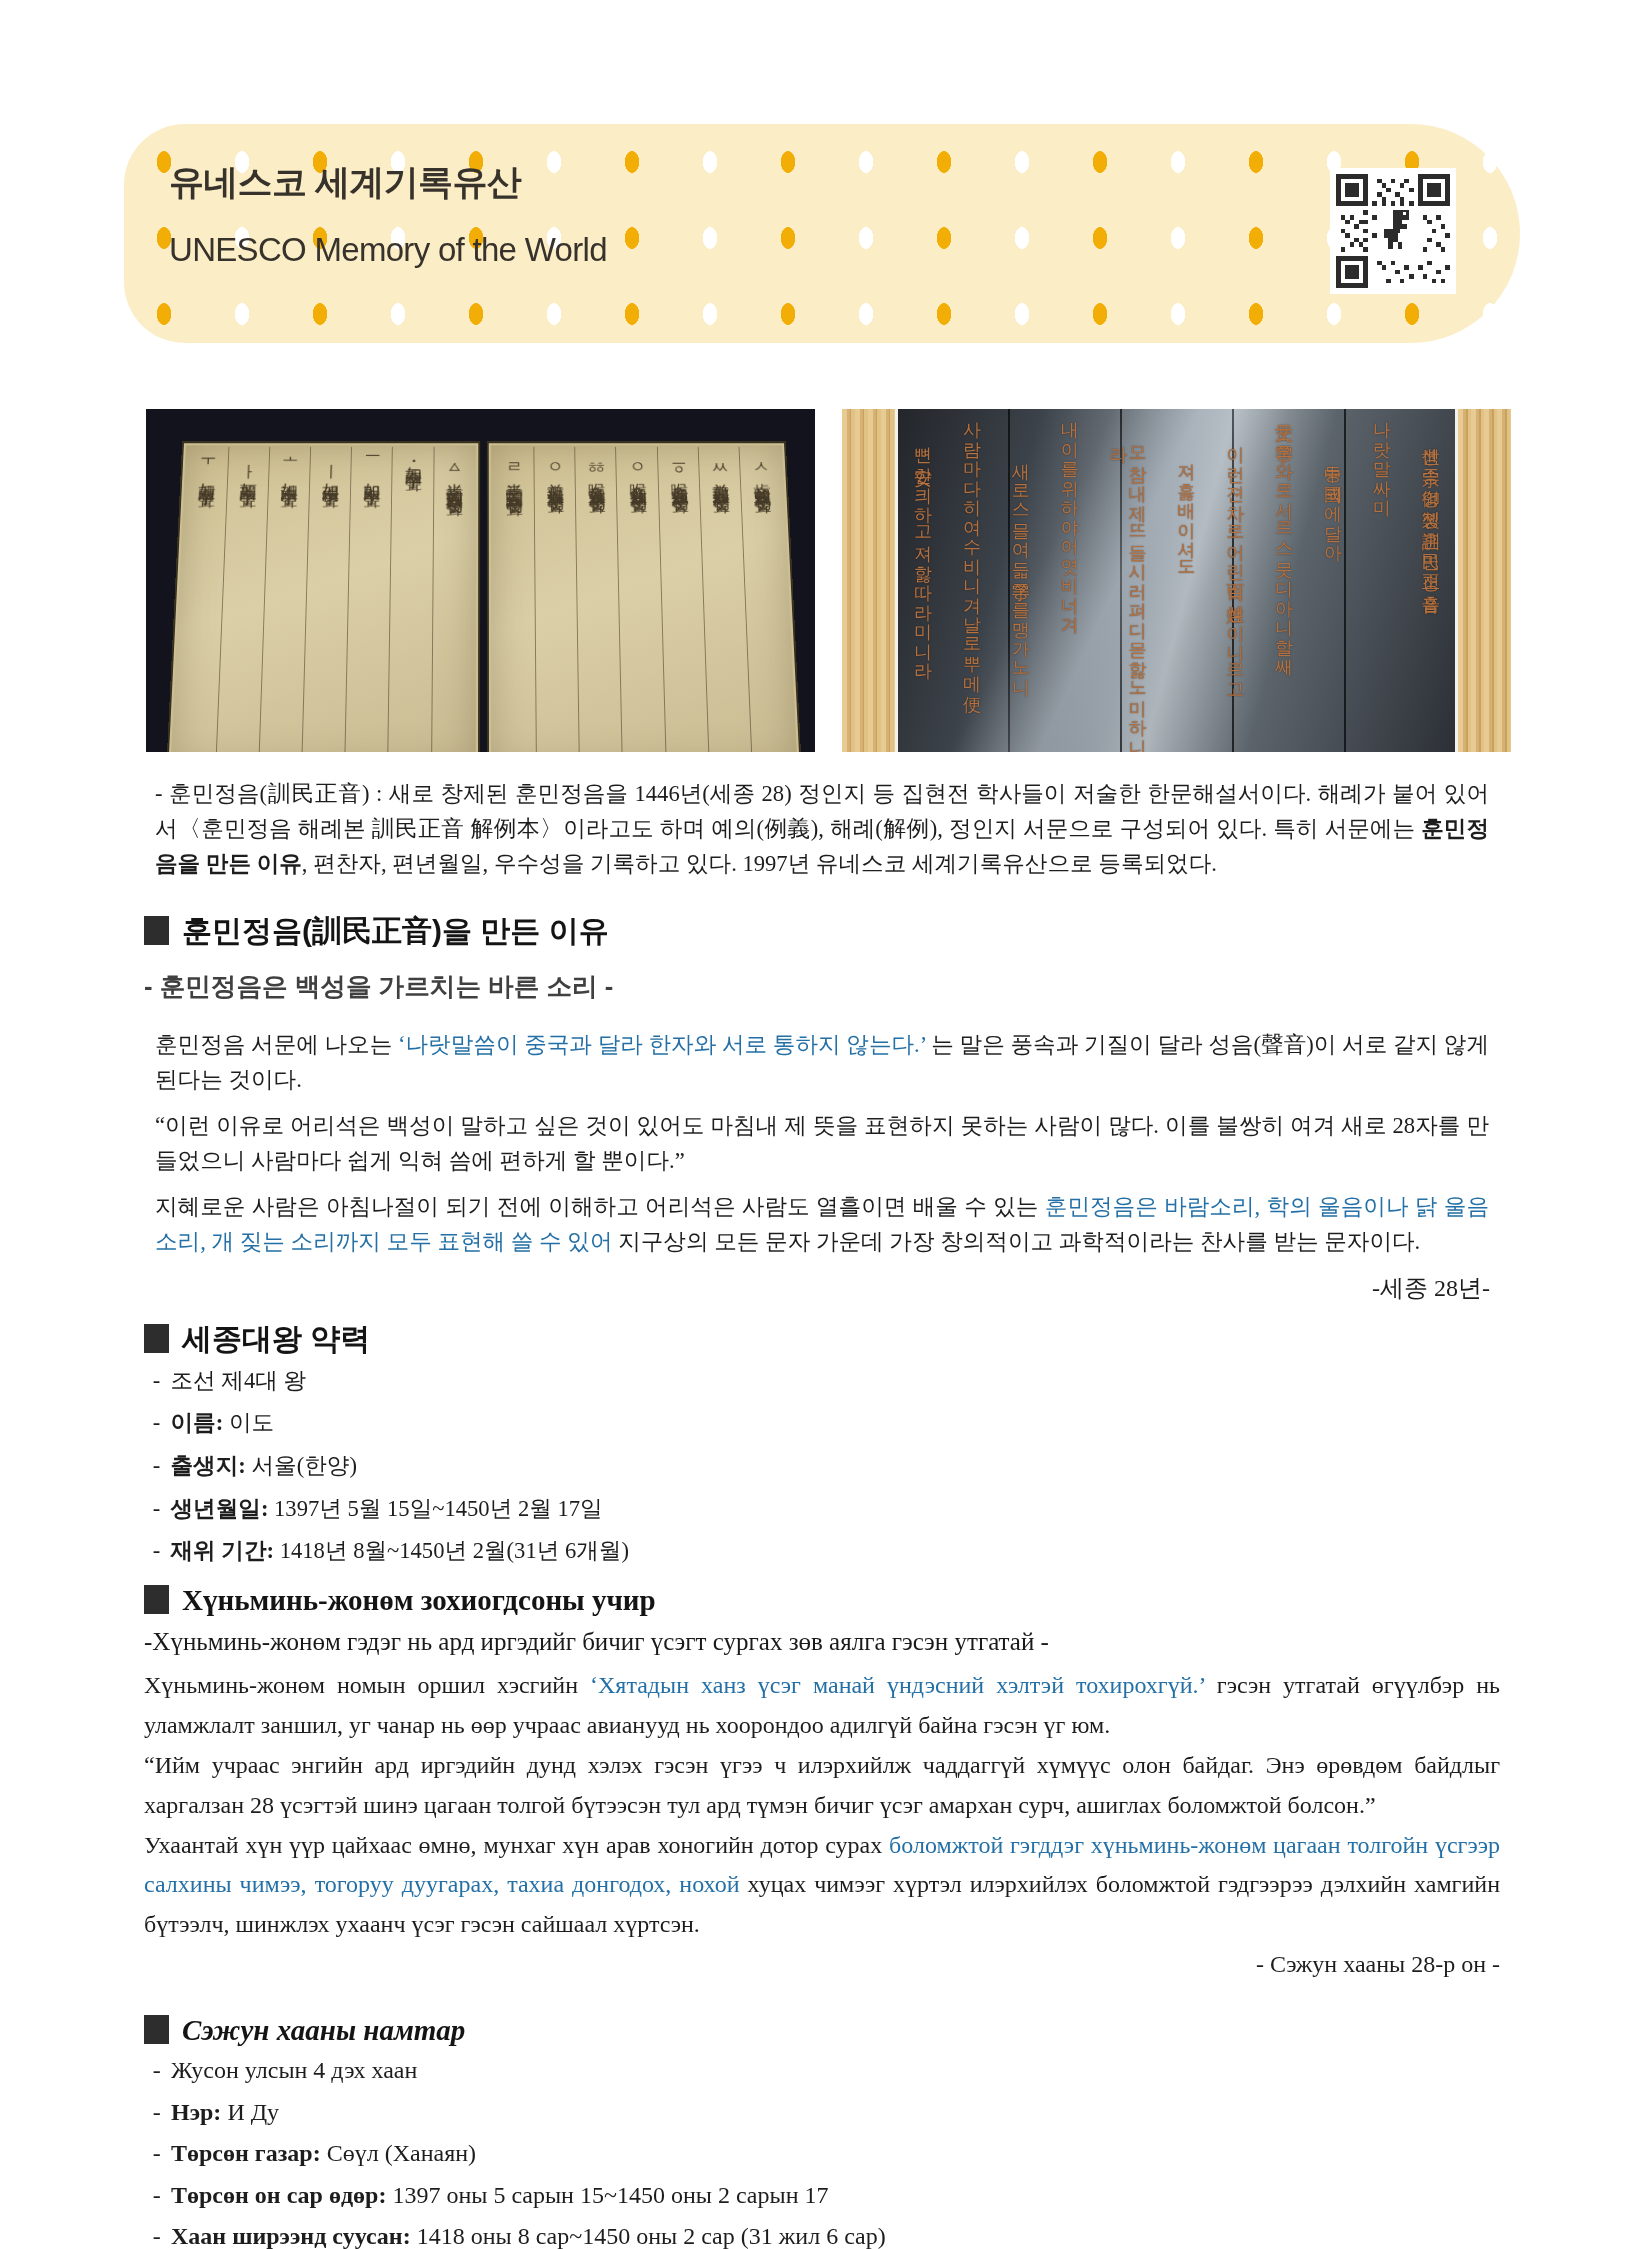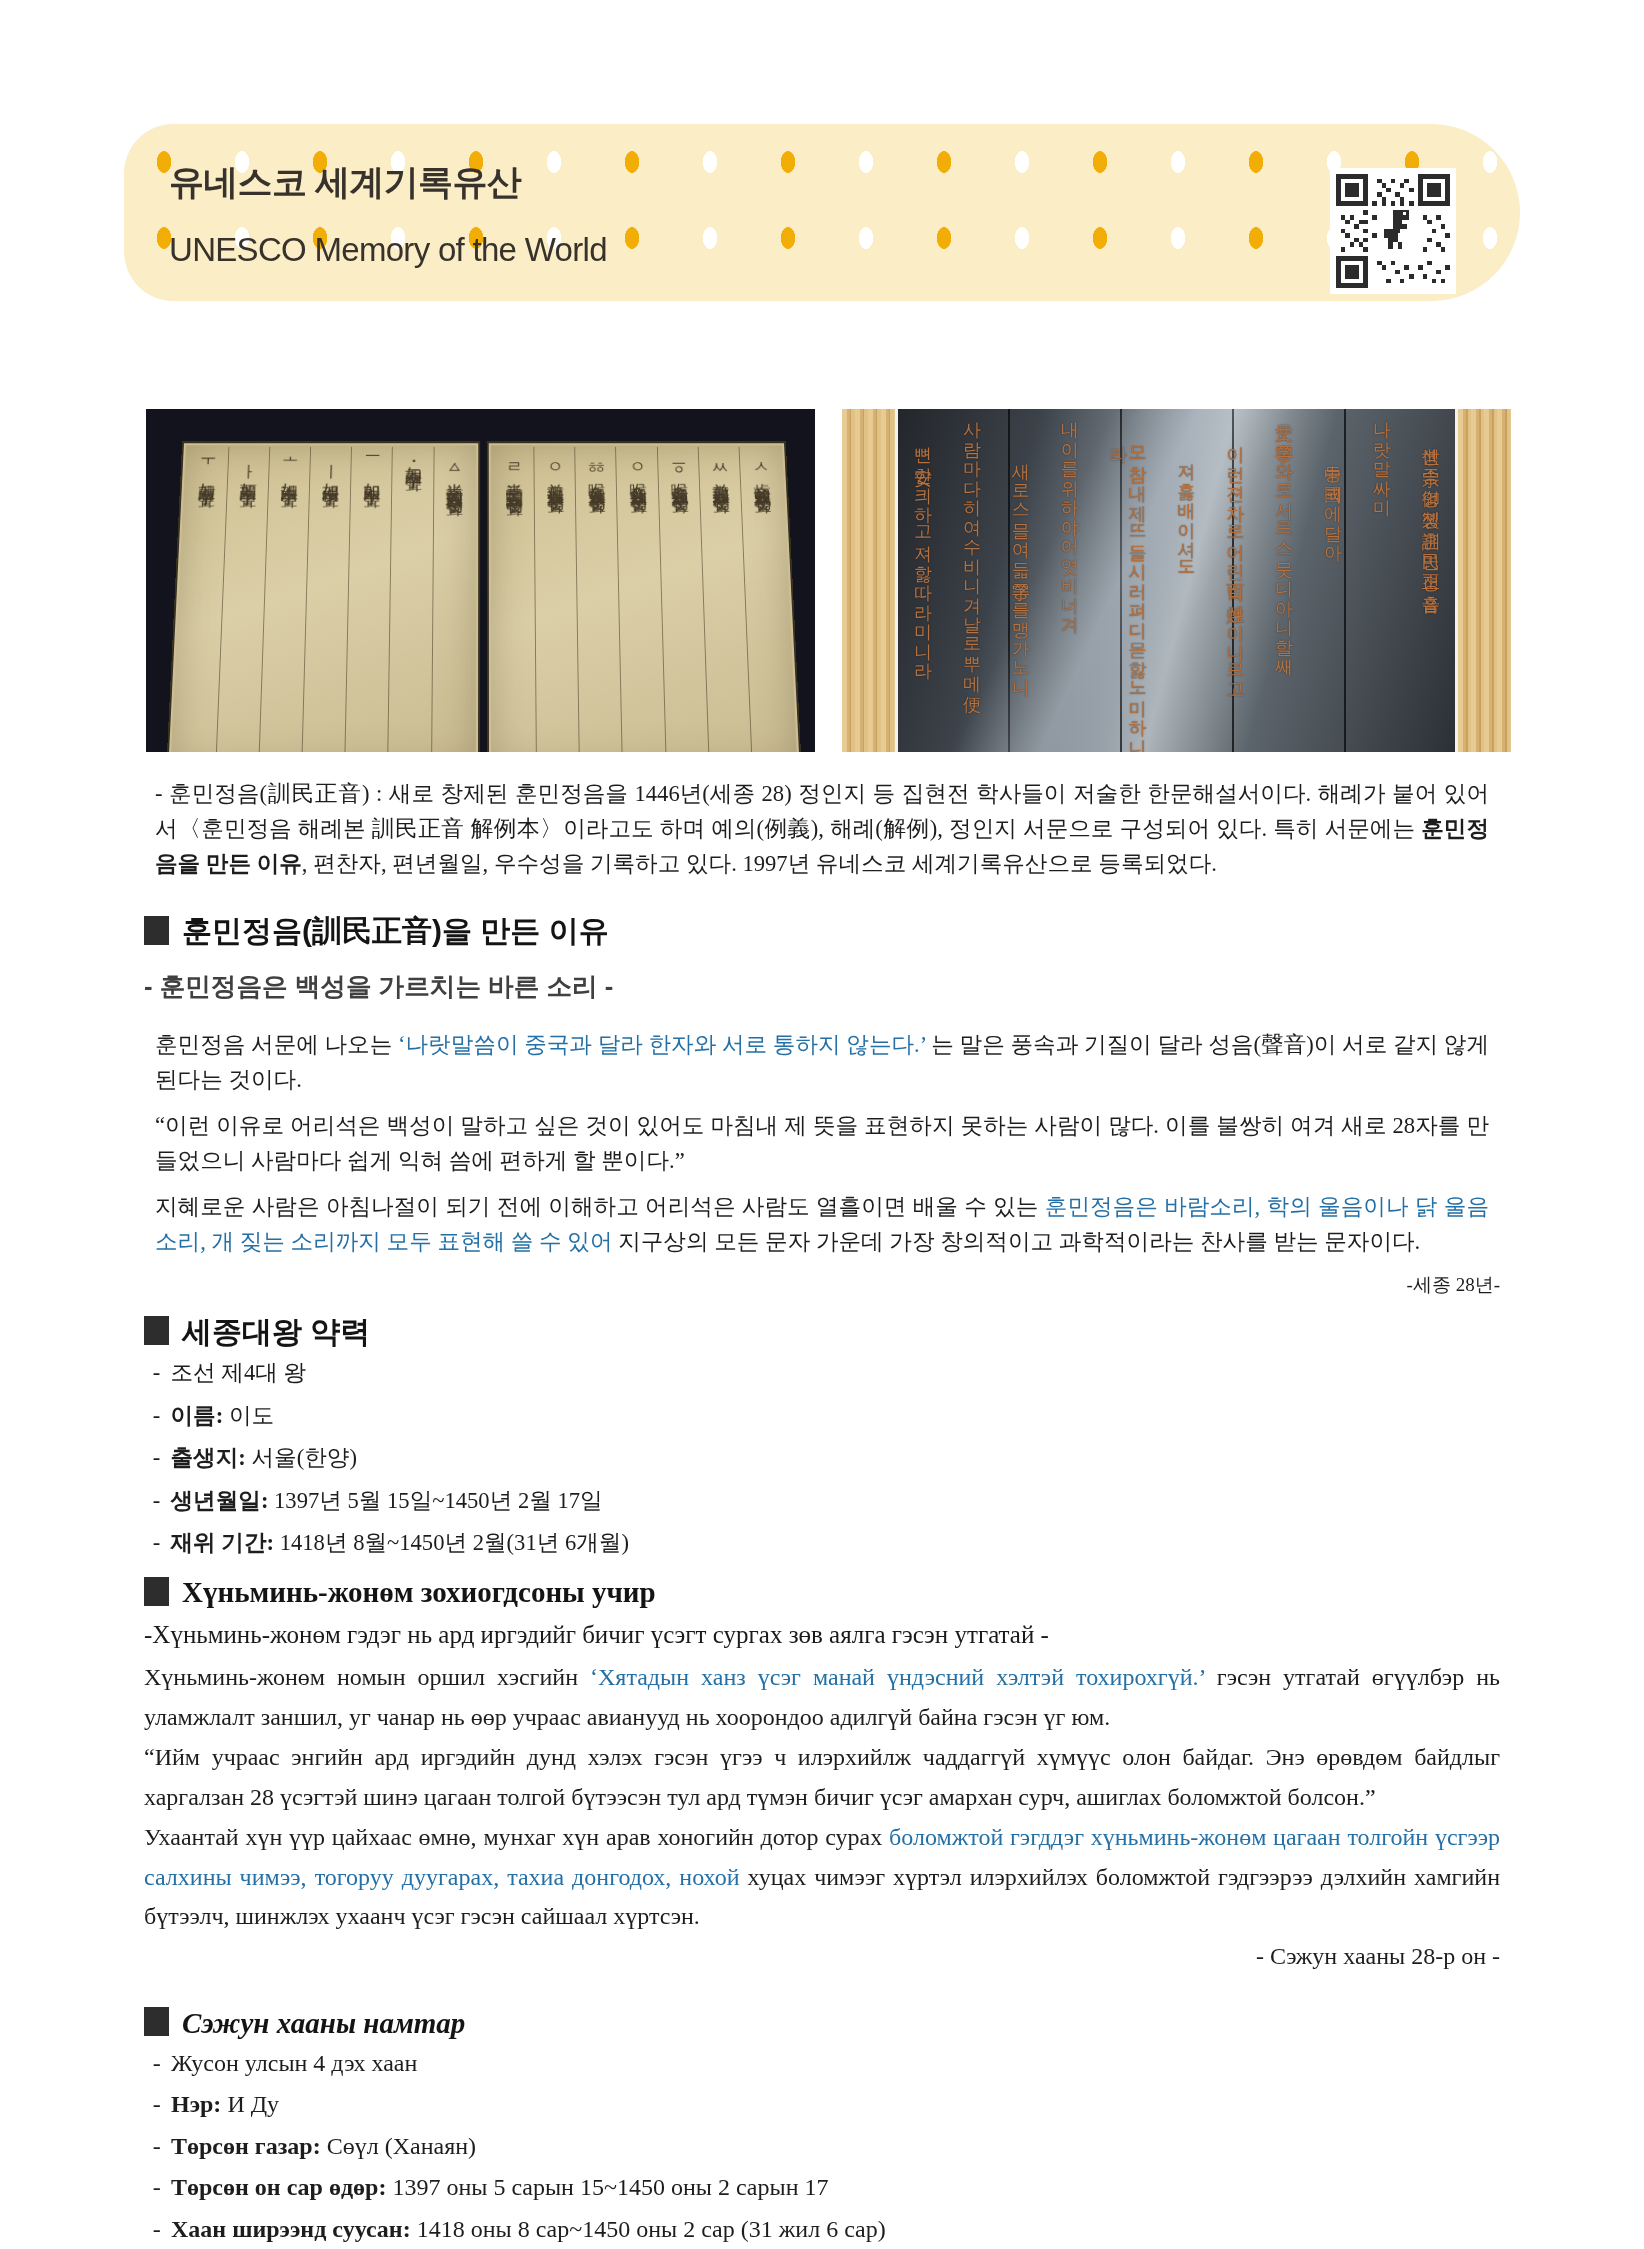--- a/index.html
+++ b/index.html
@@ -1,20 +1,20 @@
 <!DOCTYPE html>
 <html style="font-size:11.7px"><head>
 <meta charset="utf-8">
 <style>
   html,body{margin:0;padding:0;background:#ffffff;}
   .page{position:relative;width:1644px;height:2250px;background:#ffffff;overflow:hidden;
         font-family:"Liberation Serif",serif;color:#1d1d1d;}
 
   
-  .banner{position:absolute;left:124px;top:124px;width:1396px;height:177px;
+  .banner{position:absolute;left:124px;top:124px;width:1396px;height:219px;
           background-color:#FBEDC6;border-radius:69px 124px 124px 69px;
           background-image:
             radial-gradient(7.3px 11px at 40px 38px,#F2AE07 97%,rgba(0,0,0,0) 100%),
             radial-gradient(7.3px 11px at 118px 38px,#FFFFFF 97%,rgba(0,0,0,0) 100%);
           background-size:156px 76px;background-repeat:repeat;}
   .banner-title-ko{position:absolute;left:45px;top:35px;font-family:"Liberation Sans",sans-serif;
           font-weight:bold;font-size:35px;color:#37322b;letter-spacing:-0.7px;}
   .banner-title-en{position:absolute;left:45px;top:107px;font-family:"Liberation Sans",sans-serif;
           font-weight:normal;font-size:33px;color:#37322b;letter-spacing:-0.7px;}
   .qr-box{position:absolute;left:1206px;top:44px;width:126px;height:126px;background:#ffffff;
@@ -50,21 +50,21 @@
   .mcols span{writing-mode:vertical-rl;text-orientation:upright;font-size:18px;line-height:1.05;
          color:#b5713f;letter-spacing:1.5px;text-shadow:0 0 1.5px rgba(0,0,0,.55);}
   .mcols span:nth-child(odd){margin-top:25px;}
   .mcols span:nth-child(3n){margin-top:42px;}
 
   
   .content{position:absolute;left:144px;top:765px;width:1356px;}
   .para{font-size:22.6px;line-height:1.55;text-align:justify;margin:11px;}
   .bold{font-weight:bold;}
   .blue{color:#2470A6;}
-  .attrib{font-size:19px;line-height:1.55;text-align:right;margin:0;}
+  .attrib{font-size:24px;line-height:1.55;text-align:right;margin:10px;}
 
   .h-ko{margin:32px 0 0 0;font-family:"Liberation Sans",sans-serif;font-weight:bold;
         font-size:30px;line-height:1.18;color:#141414;}
   .h-mn{margin:7.3px 0 0 0;font-family:"Liberation Serif",serif;font-weight:bold;
         font-size:29px;line-height:1.2;color:#141414;}
   .sq{display:inline-block;width:25px;height:29px;background:#2d2d2d;margin-right:13px;vertical-align:-3.7px;}
 
   .sub-ko{margin:22px 0 0 0;font-family:"Liberation Sans",sans-serif;font-weight:bold;
         font-size:25.6px;line-height:1.28;color:#404040;}
   .sub-mn{margin:8.8px 0 0 0;font-weight:normal;font-size:25px;line-height:1.3;color:#1a1a1a;}

